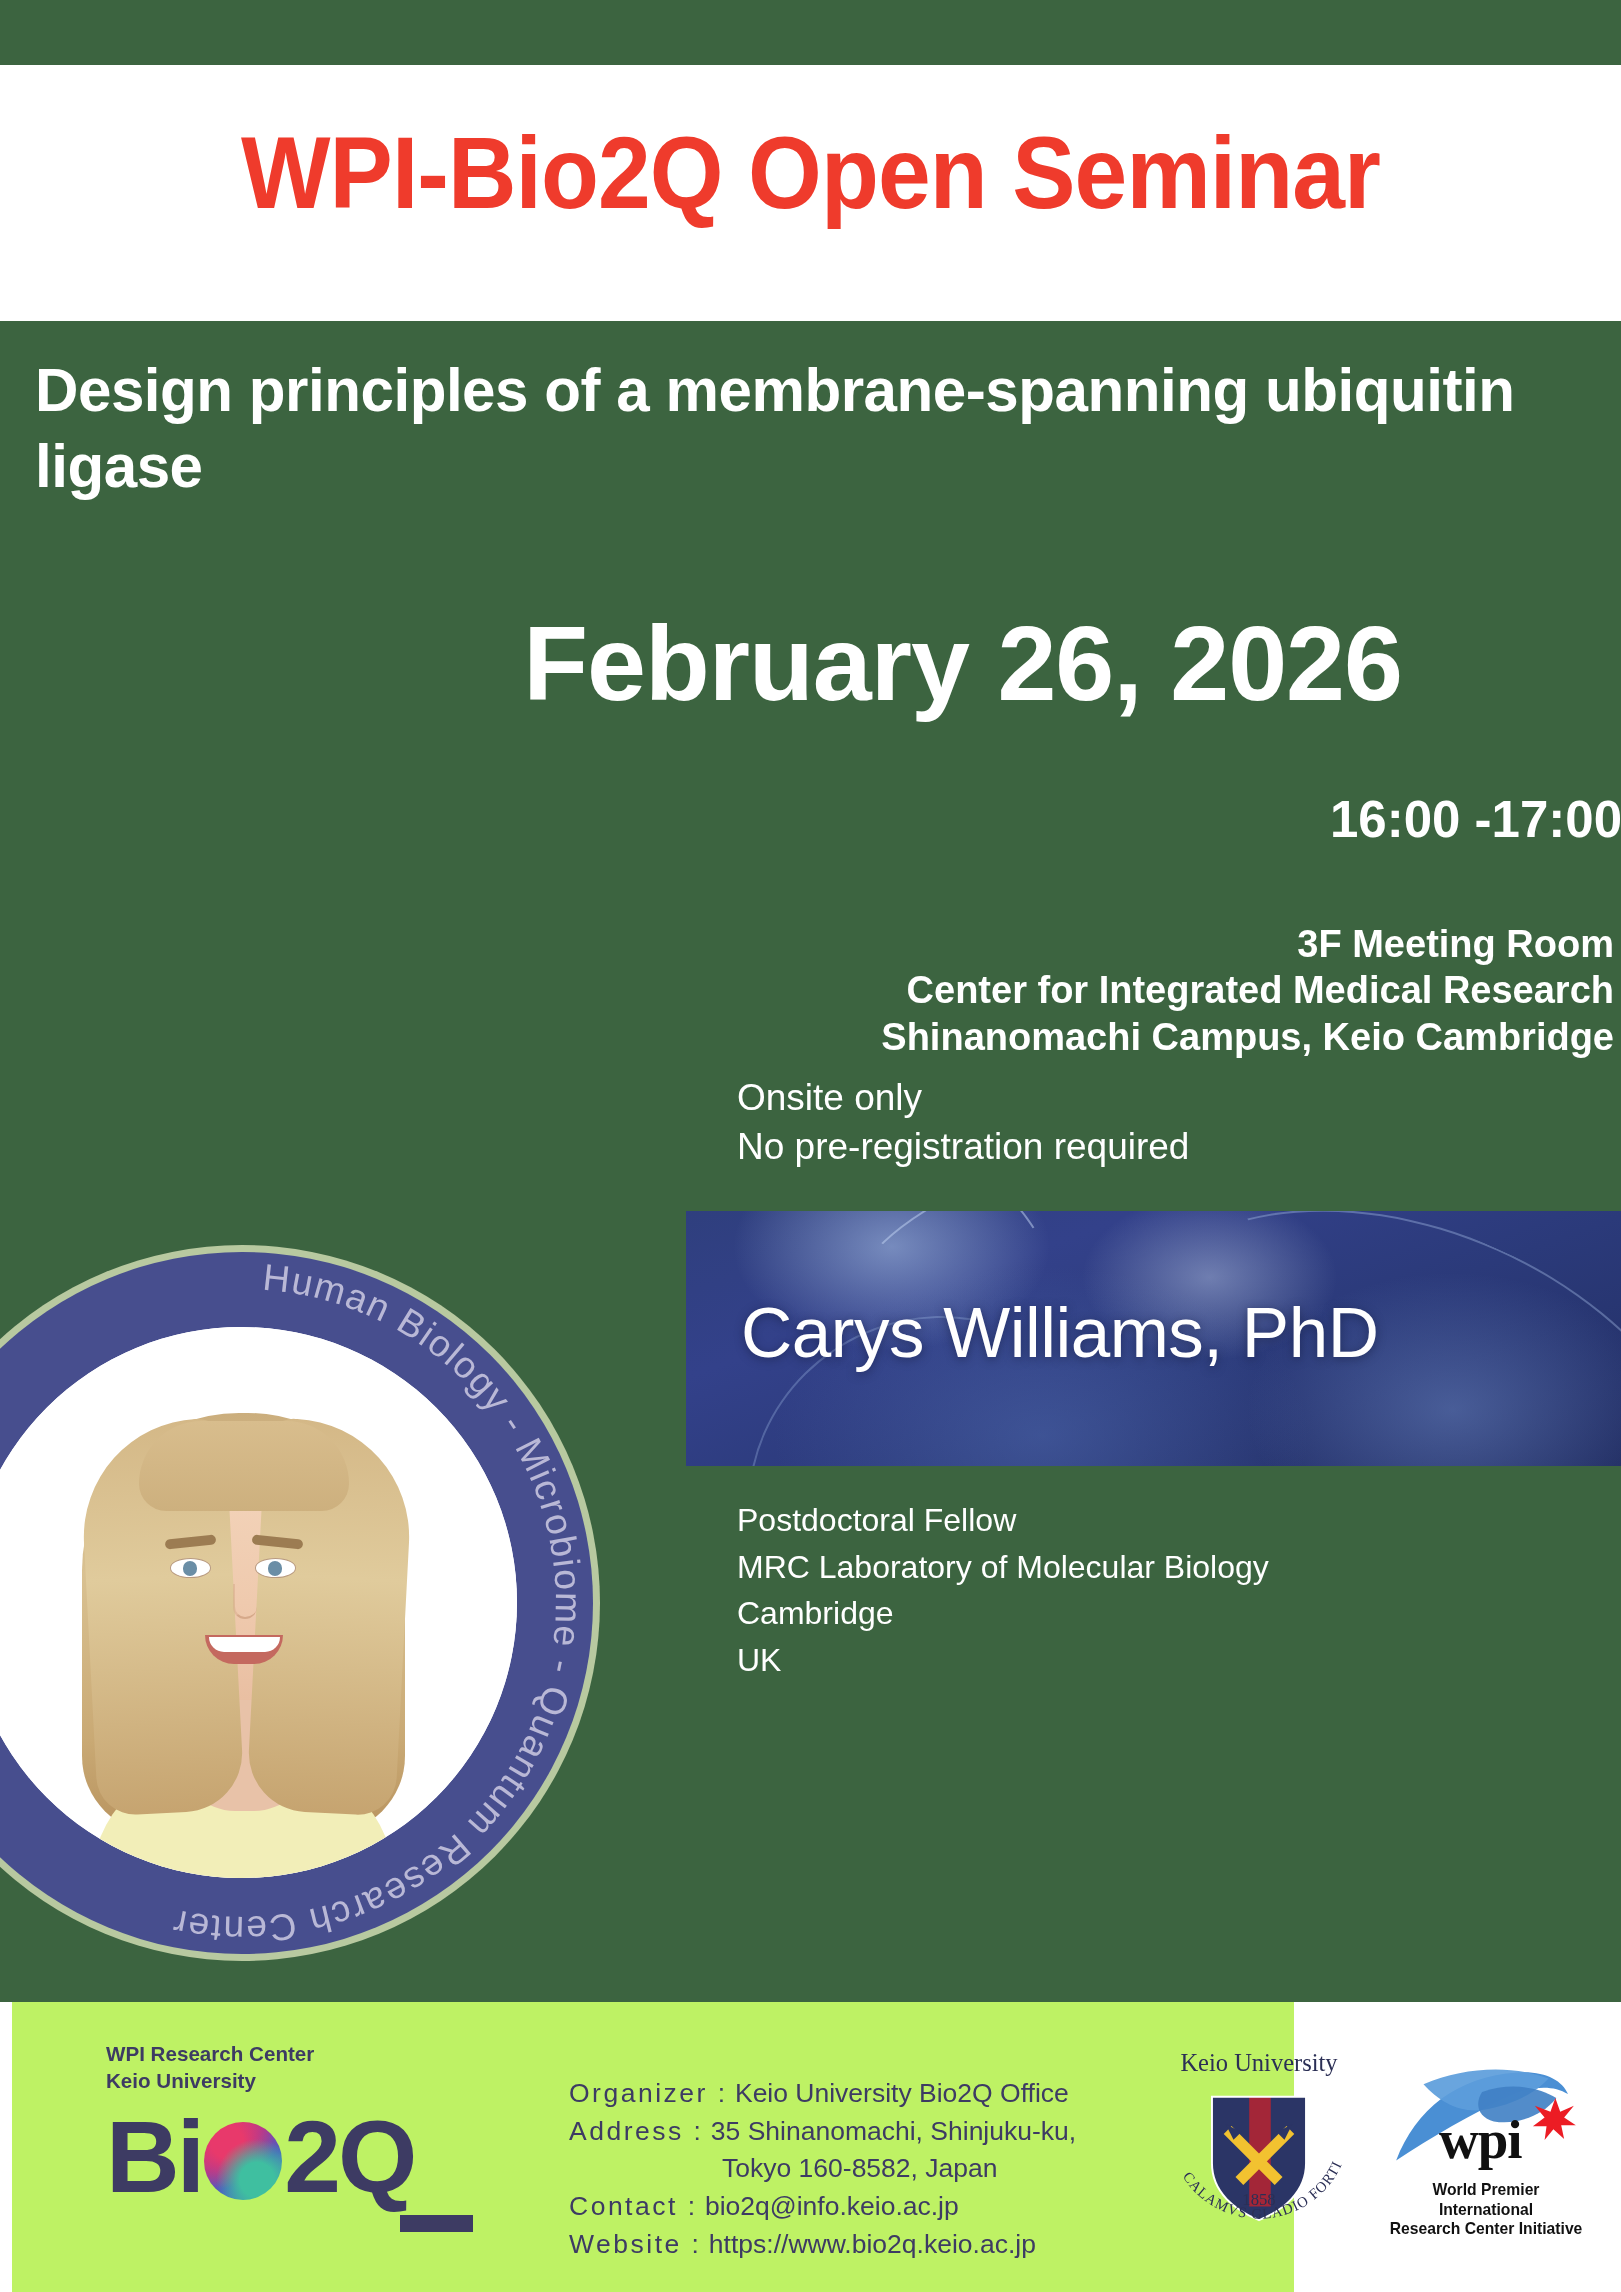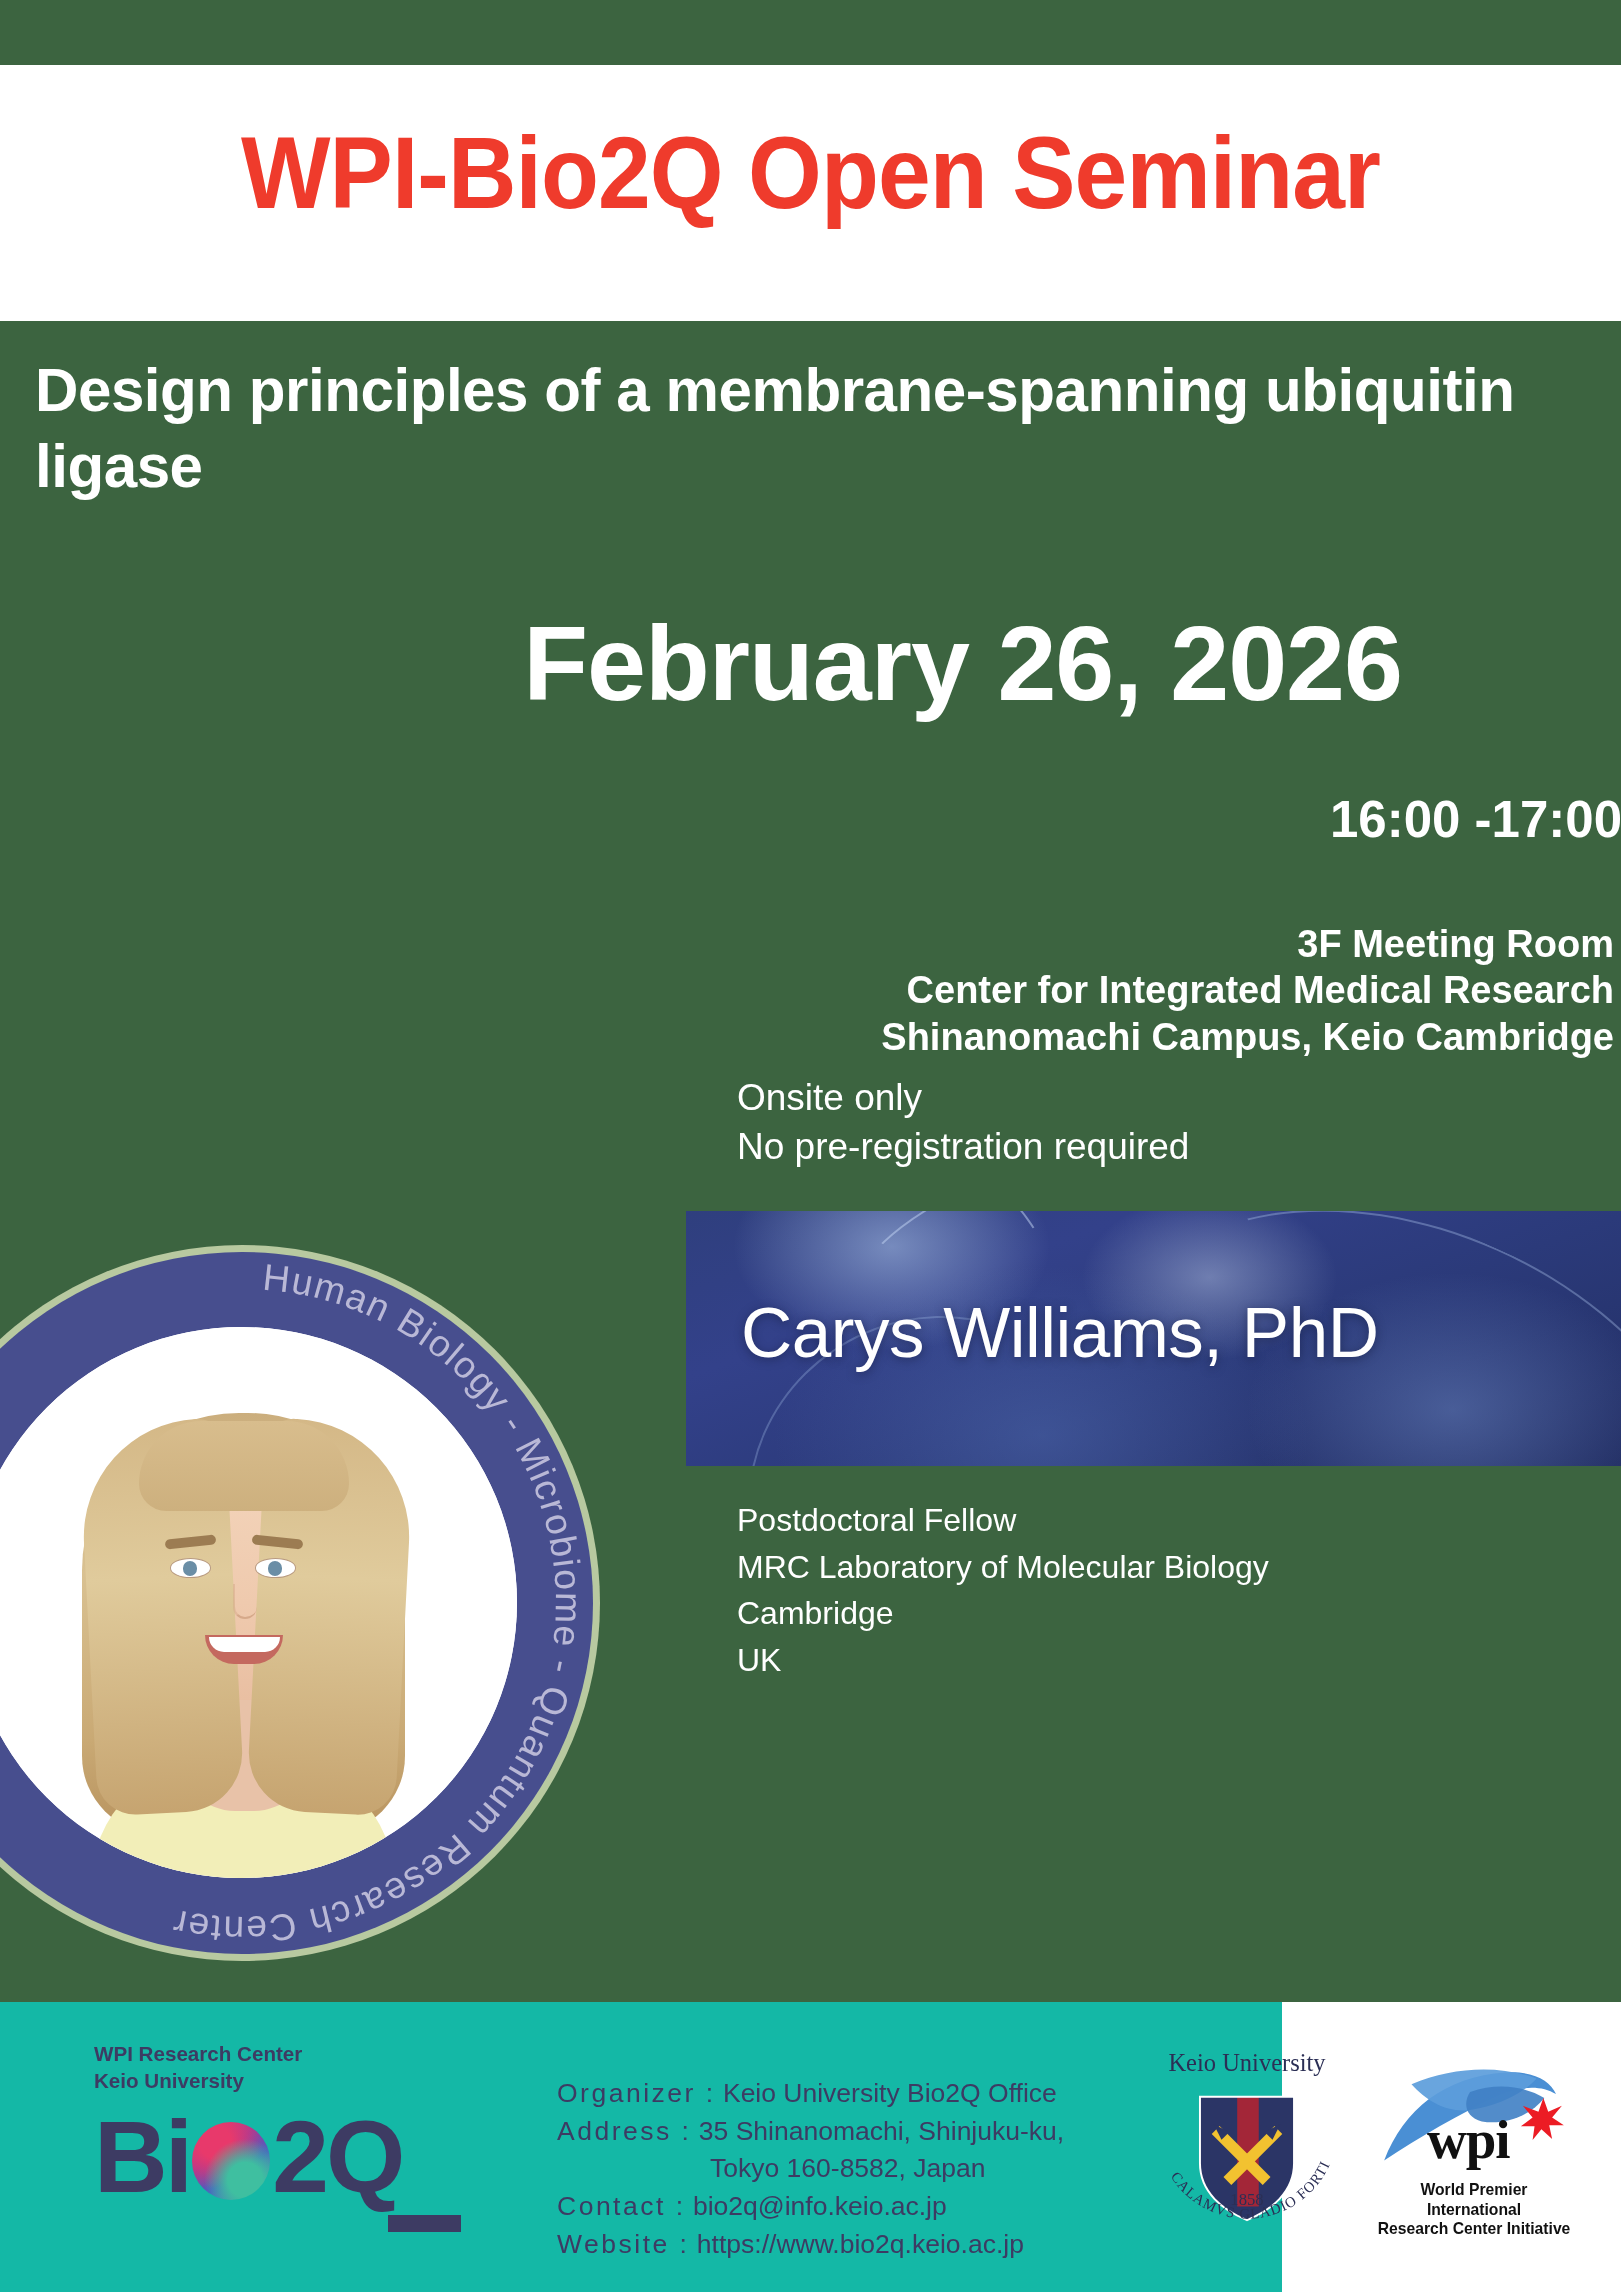--- a/index.html
+++ b/index.html
@@ -316,23 +316,23 @@
     position: absolute;
     left: 3.9px; top: 2px;
     width: 71px; height: 14.7px;
     border-radius: 0 0 35px 35px;
     background: #ffffff;
   }
 
   
   .footer {
     position: absolute;
-    left: 0; top: 2002px;
+    left: 12px; top: 2002px;
     width: 1282px; height: 290px;
-    background: #14b8a6;
+    background: #bef264;
   }
 
   
   .bio2q-logo { position: absolute; left: 94px; top: 39px; width: 412px; }
   .bio2q-caption {
     color: #3d3b63;
     font-size: 20.6px;
     font-weight: bold;
     line-height: 1.3;
     margin-bottom: 11.8px;

